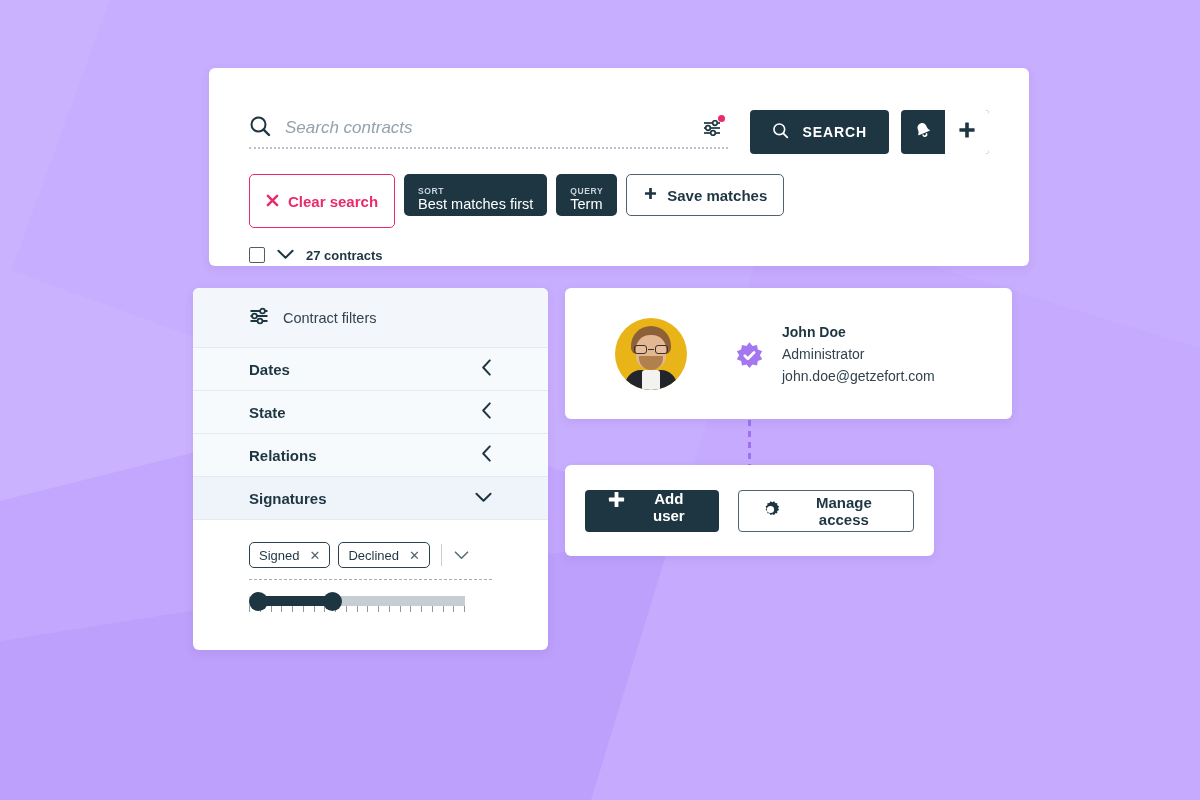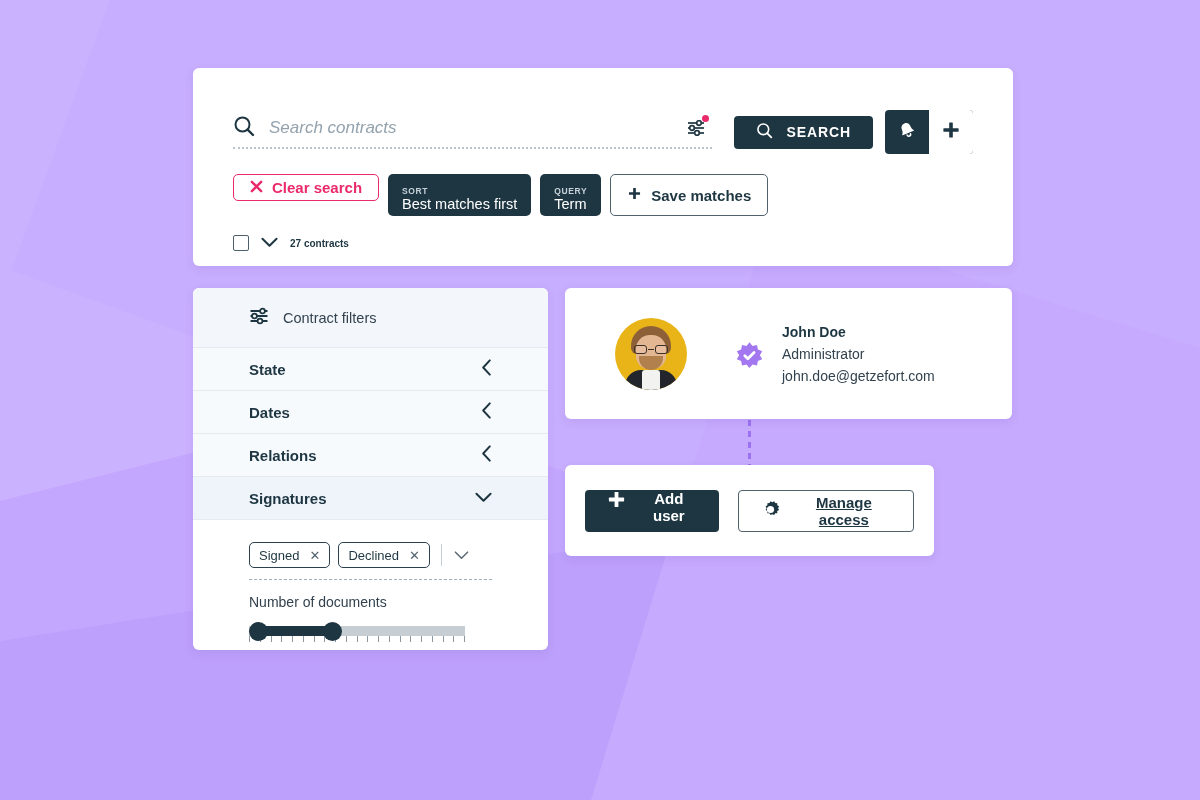--- a/index.html
+++ b/index.html
@@ -52,21 +52,21 @@
   .card {
     position: absolute;
     background: #ffffff;
     border-radius: 6px;
     box-shadow: 0 3px 10px rgba(90, 50, 160, 0.10);
     z-index: 2;
   }
 
   
   #search-panel {
-    left: 193px; top: 68px;
+    left: 209px; top: 68px;
     width: 820px; height: 198px;
   }
 
   .search-row {
     display: flex;
     align-items: center;
     padding: 42px 40px 0 40px;
     gap: 0;
   }
 
@@ -104,21 +104,21 @@
   .adv-filter-btn .dot {
     position: absolute;
     right: -1px; top: -1px;
     width: 7px; height: 7px;
     border-radius: 50%;
     background: #ea2a6a;
   }
 
   .btn-search {
     flex: 0 0 auto;
-    height: 33px;
+    height: 44px;
     background: #1e3642;
     color: #ffffff;
     border: none;
     border-radius: 4px;
     padding: 0 22px;
     display: flex;
     align-items: center;
     gap: 13px;
     font-family: "Liberation Sans", sans-serif;
     font-size: 14px;
@@ -144,21 +144,21 @@
   .split-btn .seg.light { background: #ffffff; }
 
   .chips-row {
     display: flex;
     align-items: stretch;
     gap: 9px;
     padding: 20px 40px 0 40px;
   }
 
   .chip-clear {
-    height: 27px;
+    height: 54px;
     border: 1.5px solid #ea2a6a;
     border-radius: 5px;
     background: #ffffff;
     color: #ea2a6a;
     display: flex;
     align-items: center;
     gap: 9px;
     padding: 0 16px;
     font-size: 15px;
     font-weight: bold;
@@ -216,21 +216,21 @@
     gap: 12px;
     padding: 18px 40px 0 40px;
   }
   .cbox {
     width: 16px; height: 16px;
     border: 1.6px solid #4d5f6b;
     border-radius: 2px;
     cursor: pointer;
   }
   .count-label {
-    font-size: 10px;
+    font-size: 13px;
     font-weight: bold;
     color: #1e3642;
   }
 
   
   #filter-panel {
     left: 193px; top: 288px;
     width: 355px; height: 362px;
     overflow: hidden;
   }
@@ -480,21 +480,20 @@
     border-radius: 4px;
     color: #1e3642;
     display: flex;
     align-items: center;
     gap: 15px;
     padding: 0 21px;
     font-size: 15px;
     font-weight: bold;
     cursor: pointer;
     font-family: "Liberation Sans", sans-serif;
-    text-decoration: underline;
   }
 </style>
 </head>
 <body>
 
 <div class="bg-layer">
   <div class="bg-shape-a"></div>
   <div class="bg-shape-b"></div>
   <div class="bg-shape-c"></div>
   <div class="bg-shape-d"></div>
@@ -610,30 +609,30 @@
         <line x1="1.5" y1="14" x2="18.5" y2="14" stroke="#1e3642" stroke-width="1.8"></line>
         <circle cx="13.5" cy="4" r="2.4" fill="#fff" stroke="#1e3642" stroke-width="1.8"></circle>
         <circle cx="5.5" cy="9" r="2.4" fill="#fff" stroke="#1e3642" stroke-width="1.8"></circle>
         <circle cx="11" cy="14" r="2.4" fill="#fff" stroke="#1e3642" stroke-width="1.8"></circle>
       </svg>
     </span>
     <span class="lbl">Contract filters</span>
   </div>
 
   <div class="filter-row">
-    <span class="lbl">State</span>
+    <span class="lbl">Dates</span>
     <span>
       <svg width="11" height="17" viewBox="0 0 11 18" fill="none">
         <path d="M9 1.5 L2 9 L9 16.5" stroke="#1e3642" stroke-width="2.1" stroke-linecap="round" stroke-linejoin="round"></path>
       </svg>
     </span>
   </div>
 
   <div class="filter-row">
-    <span class="lbl">Dates</span>
+    <span class="lbl">State</span>
     <span>
       <svg width="11" height="17" viewBox="0 0 11 18" fill="none">
         <path d="M9 1.5 L2 9 L9 16.5" stroke="#1e3642" stroke-width="2.1" stroke-linecap="round" stroke-linejoin="round"></path>
       </svg>
     </span>
   </div>
 
   <div class="filter-row">
     <span class="lbl">Relations</span>
     <span>
@@ -667,21 +666,20 @@
       <div class="tag-caret">
         <span>
           <svg width="15" height="9" viewBox="0 0 16 10" fill="none">
             <path d="M1.3 1.3 L8 8 L14.7 1.3" stroke="#5b6b76" stroke-width="1.7" stroke-linecap="round" stroke-linejoin="round"></path>
           </svg>
         </span>
       </div>
     </div>
 
 
-    <div class="slider-label">Number of documents</div>
 
     <div class="slider-wrap">
       <div class="slider-track"></div>
       <div class="slider-fill"></div>
       <div class="slider-ticks">
         <i></i>
           <i></i>
           <i></i>
           <i></i>
           <i></i>

